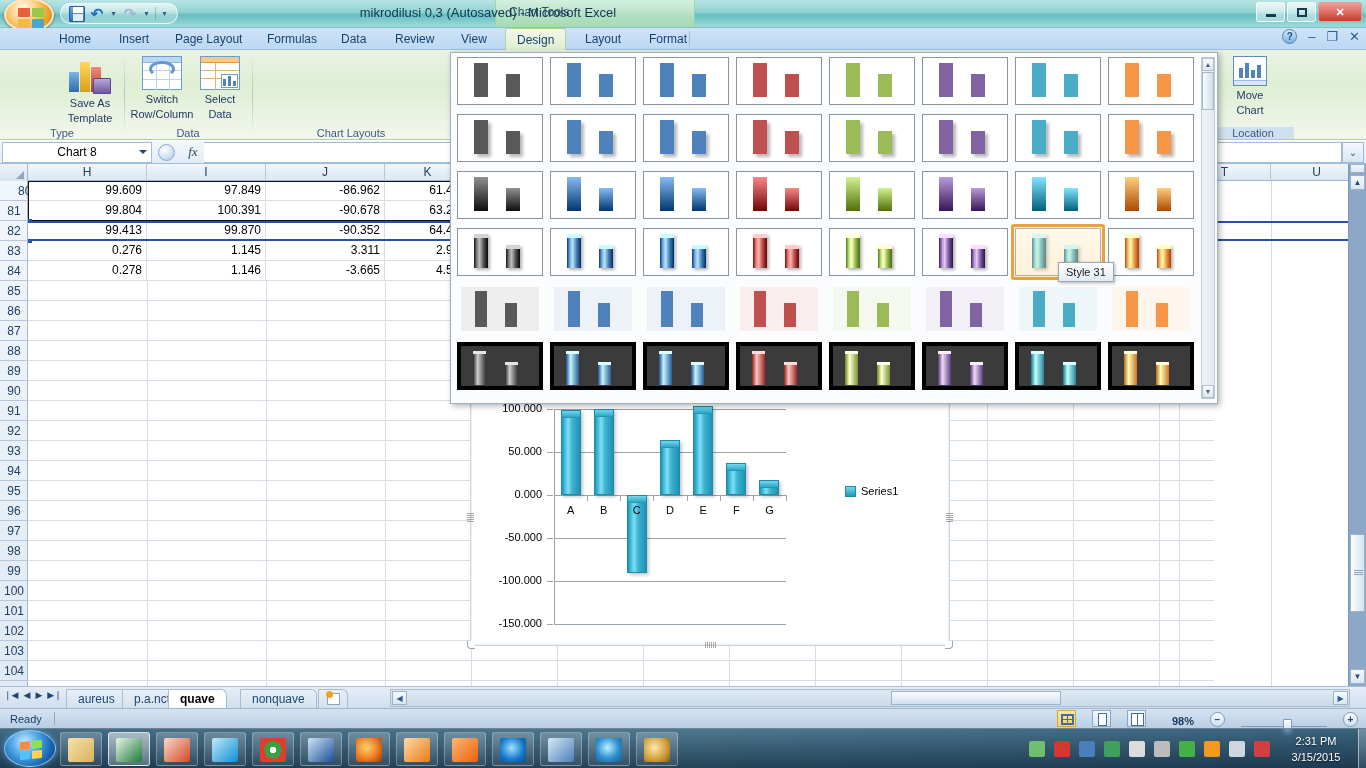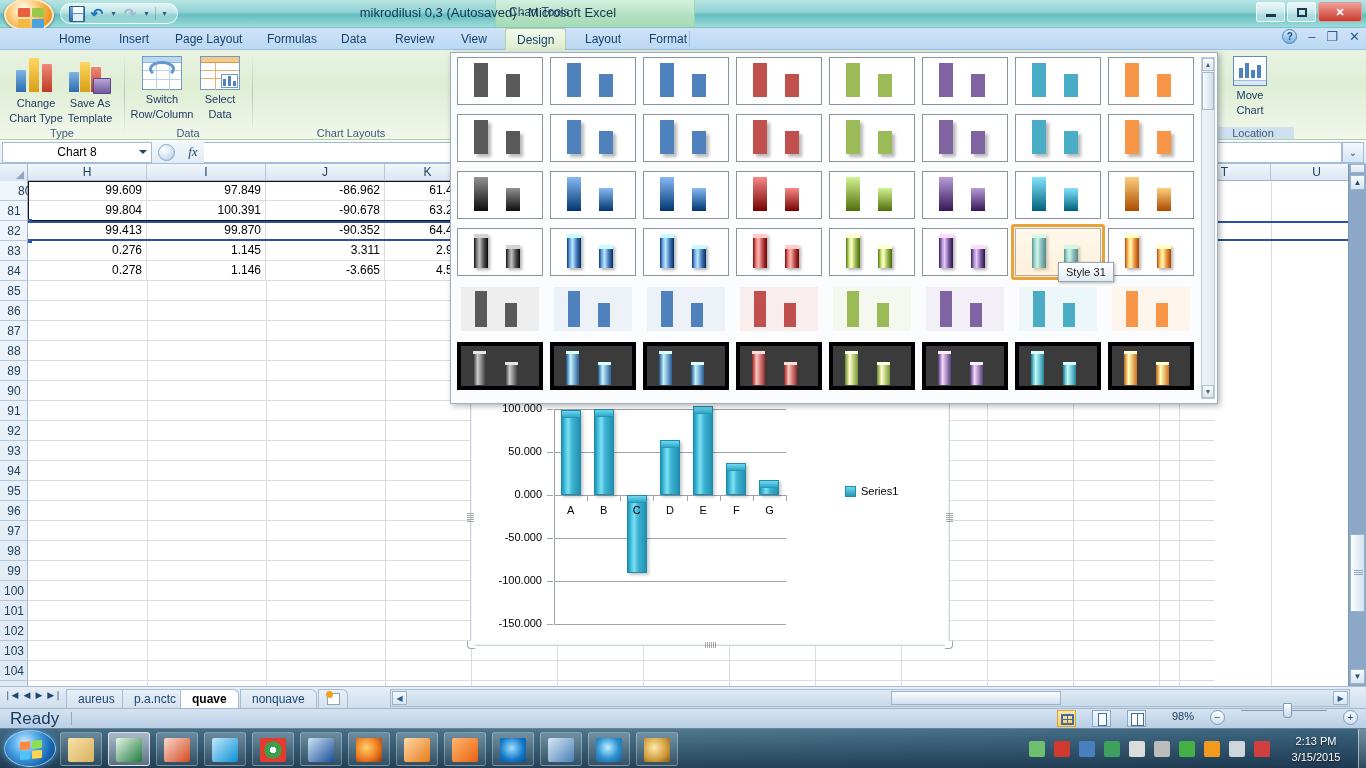--- a/index.html
+++ b/index.html
@@ -251,23 +251,23 @@
             background:linear-gradient(to right,#fdfeff,#d4e2ef); border:1px solid #9bb2c8; cursor:pointer; }
   #vsThumb::after{ content:""; position:absolute; left:3px; top:35px; width:9px; height:6px;
             background:repeating-linear-gradient(to bottom,#8fa5bb 0 1px,transparent 1px 2px); }
   #vsSplit{ position:absolute; left:1px; top:0px; width:15px; height:9px;
             background:linear-gradient(to bottom,#f2f7fb,#d9e6f2); border:1px solid #9bb2c8; cursor:pointer; }
 
   
   #statusBar{ position:absolute; left:0; top:708px; width:1366px; height:20px;
     background:linear-gradient(to bottom,#d5e3f1,#b9cfe5); border-top:1px solid #a0b8cf;
     display:flex; align-items:center; }
-  #statusText{ margin-left:10px; font-size:17px; color:#17395c; }
+  #statusText{ margin-left:10px; font-size:11px; color:#17395c; }
   #statusSep{ margin-left:12px; width:1px; height:13px; background:#8fa9c2; }
-  #zoomCluster{ position:absolute; right:8px; top:1px; display:flex; align-items:flex-start; gap:16px; }
+  #zoomCluster{ position:absolute; right:8px; top:1px; display:flex; align-items:flex-end; gap:16px;font-weight:bold; }
   .viewBtn{ width:19px; height:17px; border:1px solid #8aa6c0; background:linear-gradient(to bottom,#f3f8fc,#d6e4f1); cursor:pointer; position:relative; }
   .viewBtn.sel{ background:linear-gradient(to bottom,#ffe6a8,#ffcf62); border-color:#d9a43c; }
   #zoomPct{ font-size:11px; color:#17395c; width:32px; text-align:right; }
   .zBtn{ width:15px; height:15px; border-radius:50%; border:1px solid #7d9ab6;
          background:linear-gradient(to bottom,#fbfdff,#cfe0f0); font-size:10px; color:#244a6e;
          display:flex; align-items:center; justify-content:center; cursor:pointer; }
   #zTrack{ width:86px; height:1px; background:#7d9ab6; position:relative; }
   #zThumb{ position:absolute; left:42px; top:-7px; width:9px; height:15px;
            background:linear-gradient(to bottom,#fbfdff,#c8daec); border:1px solid #7d9ab6; border-radius:1px 1px 3px 3px; cursor:pointer; }
 
@@ -363,29 +363,20 @@
     <div id="helpQ">?</div>
     <span class="h">–</span>
     <span class="h">❐</span>
     <span class="h">✕</span>
   </div>
 </div>
 
 <div id="ribbon">
 
   <div class="group" style="left:0; width:124px;">
-    <div class="bigBtn" style="left:4px;">
-      <div class="barsIcon">
-        <i style="left:3px;  height:22px; background:linear-gradient(to bottom,#7fb4e8,#2c6dad);"></i>
-        <i style="left:16px; height:34px; background:linear-gradient(to bottom,#ffd860,#d79f15);"></i>
-        <i style="left:29px; height:28px; background:linear-gradient(to bottom,#f08a78,#c03a26);"></i>
-      </div>
-      <span class="lbl">Change</span>
-      <span class="lbl">Chart Type</span>
-    </div>
     <div class="bigBtn" style="left:58px;">
       <div class="barsIcon">
         <i style="left:2px;  height:20px; background:linear-gradient(to bottom,#7fb4e8,#2c6dad);"></i>
         <i style="left:13px; height:30px; background:linear-gradient(to bottom,#ffd860,#d79f15);"></i>
         <i style="left:24px; height:25px; background:linear-gradient(to bottom,#f08a78,#c03a26);"></i>
         <i style="left:26px; bottom:0; width:18px; height:16px; background:linear-gradient(to bottom,#b9a6d8,#6f5aa0); border:1px solid #5a4785;"></i>
       </div>
       <span class="lbl">Save As</span>
       <span class="lbl">Template</span>
     </div>
@@ -979,21 +970,21 @@
 
 <div id="sheetBar">
   <div id="navBtns">
     <span class="navB">❘◀</span>
     <span class="navB">◀</span>
     <span class="navB">▶</span>
     <span class="navB">▶❘</span>
   </div>
   <div class="shtab" style="left:66px;">aureus</div>
   <div class="shtab" style="left:122px;">p.a.nctc</div>
-  <div class="shtab active" style="left:168px;margin-left:12px;">quave</div>
+  <div class="shtab active" style="left:168px;">quave</div>
   <div class="shtab" style="left:240px;">nonquave</div>
   <div class="shtab" style="left:318px; width:30px; padding:0;">
     <span style="display:block;width:13px;height:12px;margin:3px auto 0;background:#fff;border:1px solid #8aa6c0;position:relative;">
       <span style="position:absolute;left:-2px;top:-3px;width:7px;height:7px;border-radius:50%;background:#f0a323;"></span>
     </span>
   </div>
   <div id="hscrollTrack">
     <div class="hsArrow" style="left:1px;">◀</div>
     <div id="hscrollThumb"></div>
     <div class="hsArrow" style="right:1px;">▶</div>
@@ -1082,17 +1073,17 @@
       <span class="trayIco" style="background: rgb(74, 127, 191);"></span>
       <span class="trayIco" style="background: rgb(63, 159, 95);"></span>
       <span class="trayIco" style="background: rgb(220, 220, 220);"></span>
       <span class="trayIco" style="background: rgb(188, 188, 188);"></span>
       <span class="trayIco" style="background: rgb(69, 176, 69);"></span>
       <span class="trayIco" style="background: rgb(240, 154, 32);"></span>
       <span class="trayIco" style="background: rgb(207, 214, 221);"></span>
       <span class="trayIco" style="background: rgb(208, 64, 64);"></span>
     </div>
   <div id="clock">
-    <div>2:13 PM</div>
+    <div>2:31 PM</div>
     <div>3/15/2015</div>
   </div>
   <div id="showDesktop"></div>
 </div>
 
 </body></html>

